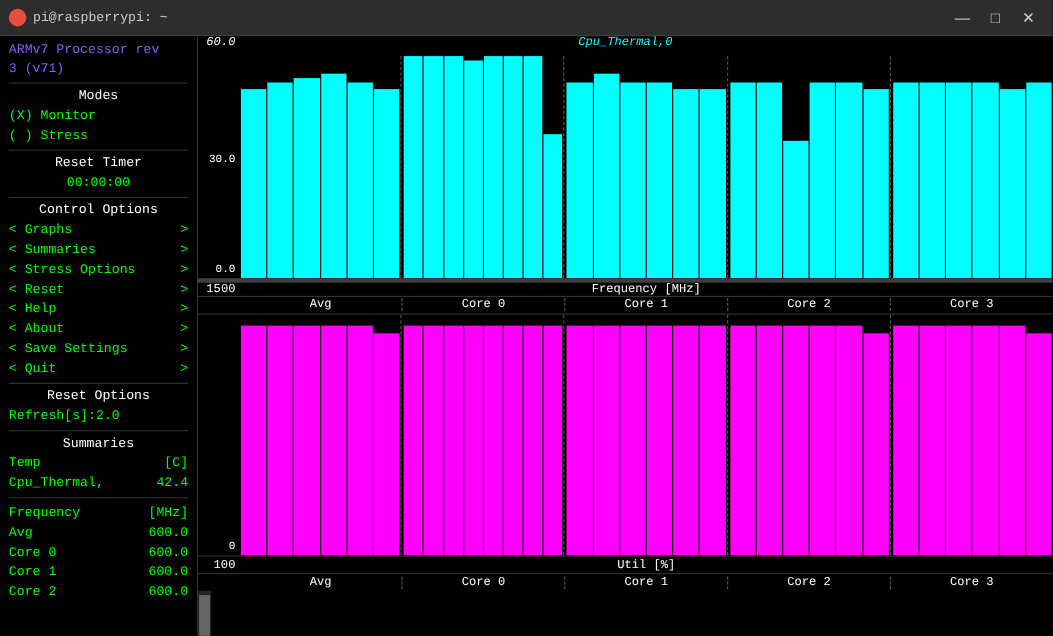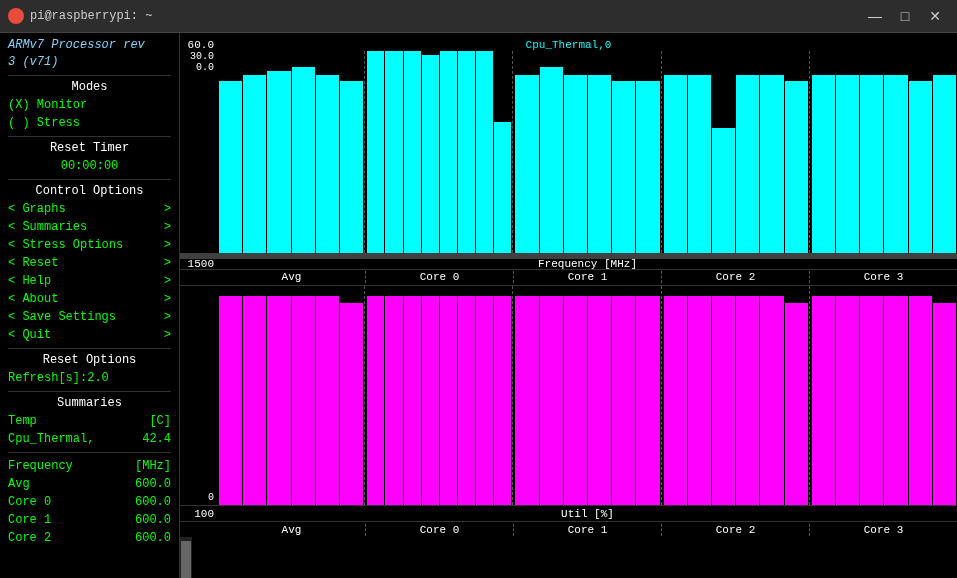--- a/index.html
+++ b/index.html
@@ -126,21 +126,21 @@
   <div class="titlebar-controls">
     <button class="titlebar-btn">—</button>
     <button class="titlebar-btn">□</button>
     <button class="titlebar-btn close">✕</button>
   </div>
 </div>
 
 <div class="main-container">
 
   <div class="sidebar">
-    <div style="color:#7dd3fc; line-height:1.4;font-style:italic;">
+    <div style="color:#8b5cf6; line-height:1.4;">
       <span>ARMv7 Processor rev</span>
       <br>
       <span>3 (v71)</span>
     </div>
     <div class="sidebar-divider"></div>
     <div class="sidebar-section-title">Modes</div>
     <div class="sidebar-item">(X) Monitor</div>
     <div class="sidebar-item">( ) Stress</div>
     <div class="sidebar-divider"></div>
     <div class="sidebar-section-title">Reset Timer</div>
@@ -214,28 +214,28 @@
       <span>600.0</span>
     </div>
   </div>
 
   <div class="content-right" style="display:flex; flex:1; overflow:hidden;">
 
     <div style="flex:1; display:flex; flex-direction:column; overflow:hidden;">
 
       <div style="flex:1; display:flex; flex-direction:column; border-bottom:1px solid #333;">
 
-        <div style="position:relative; height:18px; display:flex; align-items:flex-end;">
+        <div style="position:relative; height:18px; display:flex; align-items:flex-start;font-style:italic;">
           <span style="color:#fff; font-size:11px; width:38px; text-align:right; padding-right:4px;">60.0</span>
           <span style="color:#00ffff; font-size:11px; position:absolute; left:50%; transform:translateX(-50%);">Cpu_Thermal,0</span>
         </div>
 
         <div style="flex:1; display:flex; overflow:hidden;">
 
-          <div style="width:38px; display:flex; flex-direction:column; align-items:flex-end; padding-right:4px; color:#fff; font-size:10px; padding-bottom:2px;">
+          <div style="width:38px; display:flex; flex-direction:column; justify-content:space-between; align-items:flex-end; padding-right:4px; color:#fff; font-size:10px; padding-bottom:2px;">
             <span></span>
             <span>30.0</span>
             <span>0.0</span>
           </div>
 
           <div style="flex:1; display:flex; align-items:flex-end; padding-bottom:0; gap:1px;">
 
             <div style="flex:1; height:100%; border-right:1px dashed #555; display:flex; align-items:flex-end; gap:1px; padding:0 1px;">
               <div style="flex:1; background:#00ffff; height:85%;"></div>
               <div style="flex:1; background:#00ffff; height:88%;"></div>
@@ -278,21 +278,21 @@
               <div style="flex:1; background:#00ffff; height:88%;"></div>
               <div style="flex:1; background:#00ffff; height:88%;"></div>
               <div style="flex:1; background:#00ffff; height:88%;"></div>
               <div style="flex:1; background:#00ffff; height:88%;"></div>
               <div style="flex:1; background:#00ffff; height:85%;"></div>
               <div style="flex:1; background:#00ffff; height:88%;"></div>
             </div>
           </div>
         </div>
 
-        <div style="display:flex; height:16px; align-items:center; border-top:6px solid #404040;">
+        <div style="display:flex; height:16px; align-items:center; border-top:4px solid #404040;">
           <span style="width:38px; color:#fff; font-size:11px; text-align:right; padding-right:4px;">1500</span>
           <div style="flex:1; text-align:center; color:#fff; font-size:11px;">Frequency [MHz]</div>
         </div>
         <div style="display:flex; height:16px; align-items:center; border-top:1px solid #333;">
           <span style="width:38px;"></span>
           <div style="flex:1; text-align:center; color:#fff; font-size:11px; border-right:1px dashed #555;">Avg</div>
           <div style="flex:1; text-align:center; color:#fff; font-size:11px; border-right:1px dashed #555;">Core 0</div>
           <div style="flex:1; text-align:center; color:#fff; font-size:11px; border-right:1px dashed #555;">Core 1</div>
           <div style="flex:1; text-align:center; color:#fff; font-size:11px; border-right:1px dashed #555;">Core 2</div>
           <div style="flex:1; text-align:center; color:#fff; font-size:11px;">Core 3</div>

